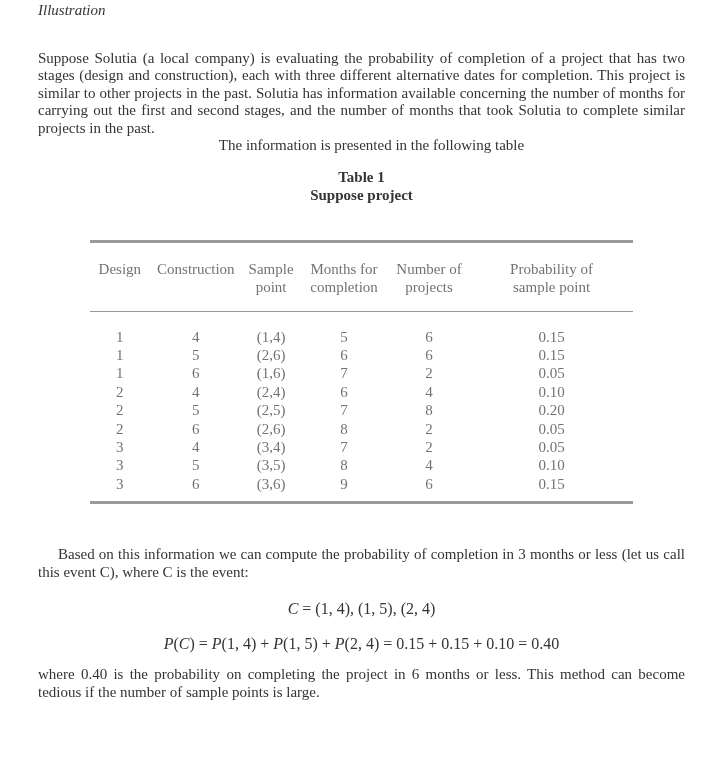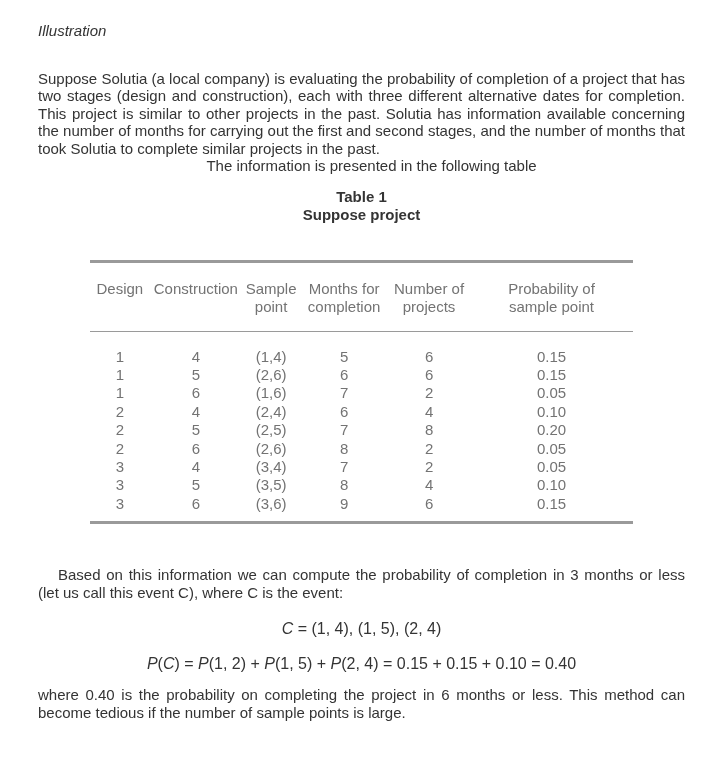--- a/index.html
+++ b/index.html
@@ -1,24 +1,24 @@
 <!DOCTYPE html>
 <html><head>
 <meta charset="utf-8">
 <style>
   * { margin: 0; padding: 0; box-sizing: border-box; }
   html, body { background: #ffffff; }
   .page {
     position: relative;
     width: 723px;
     height: 757px;
-    padding: 22px 38px 0 38px;
+    padding: 2px 38px 0 38px;
     background: #ffffff;
     color: #343434;
-    font-family: Liberation Sans, sans-serif;
+    font-family: Liberation Serif, serif;
     font-size: 15px;
     line-height: 17.5px;
     overflow: hidden;
   }
   .illustration {
     font-style: italic;
     margin-bottom: 30px;
   }
   .para {
     text-align: justify;
@@ -203,17 +203,17 @@
         </tbody>
     </table>
     <div class="dbl-rule"></div>
   </div>
 
   <div class="para based-on">Based on this information we can compute the probability of completion in 3 months or less (let us call this event C), where C is the event:</div>
 
   <div class="equation"><span class="it">C</span><span> = (1, 4), (1, 5), (2, 4)</span></div>
 
 
-  <div class="equation eq2"><span class="it">P</span><span>(</span><span class="it">C</span><span>) = </span><span class="it">P</span><span>(1, 2) + </span><span class="it">P</span><span>(1, 5) + </span><span class="it">P</span><span>(2, 4) = 0.15 + 0.15 + 0.10 = 0.40</span></div>
+  <div class="equation eq2"><span class="it">P</span><span>(</span><span class="it">C</span><span>) = </span><span class="it">P</span><span>(1, 4) + </span><span class="it">P</span><span>(1, 5) + </span><span class="it">P</span><span>(2, 4) = 0.15 + 0.15 + 0.10 = 0.40</span></div>
 
   <div class="closing">where 0.40 is the probability on completing the project in 6 months or less.  This method can become tedious if the number of sample points is large.</div>
 
 </div>
 
 </body></html>

